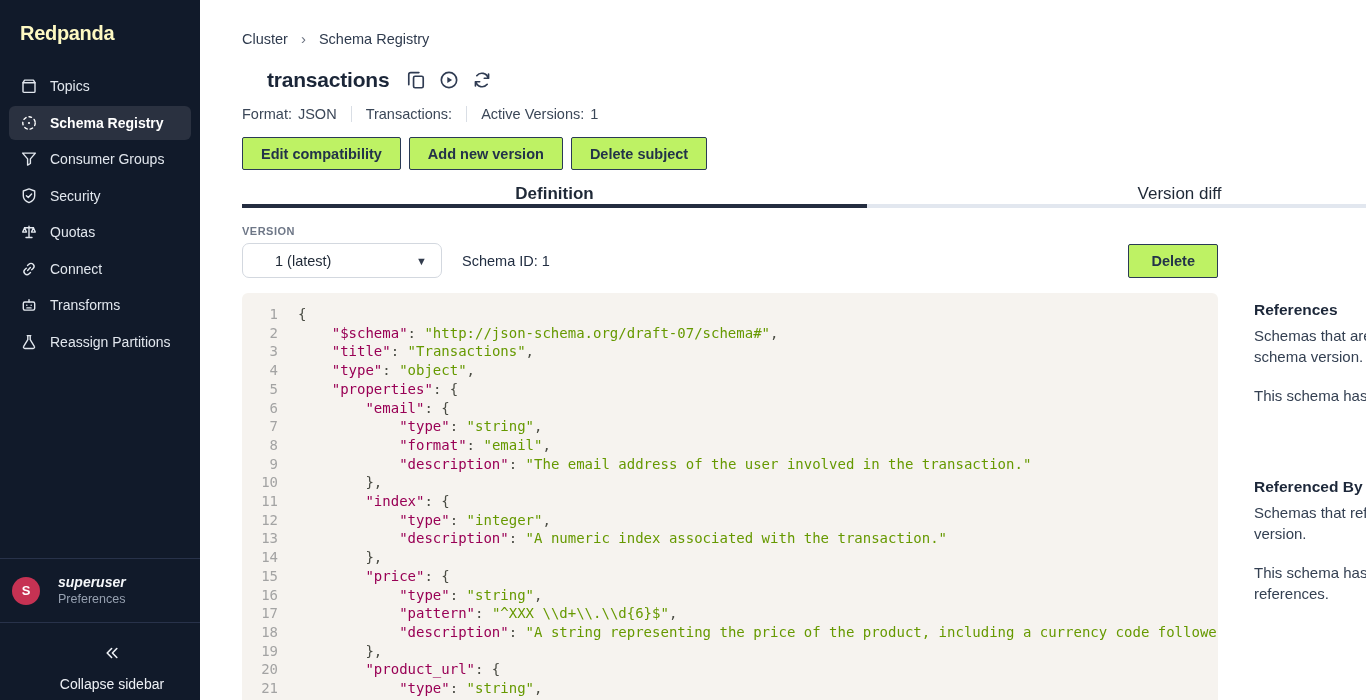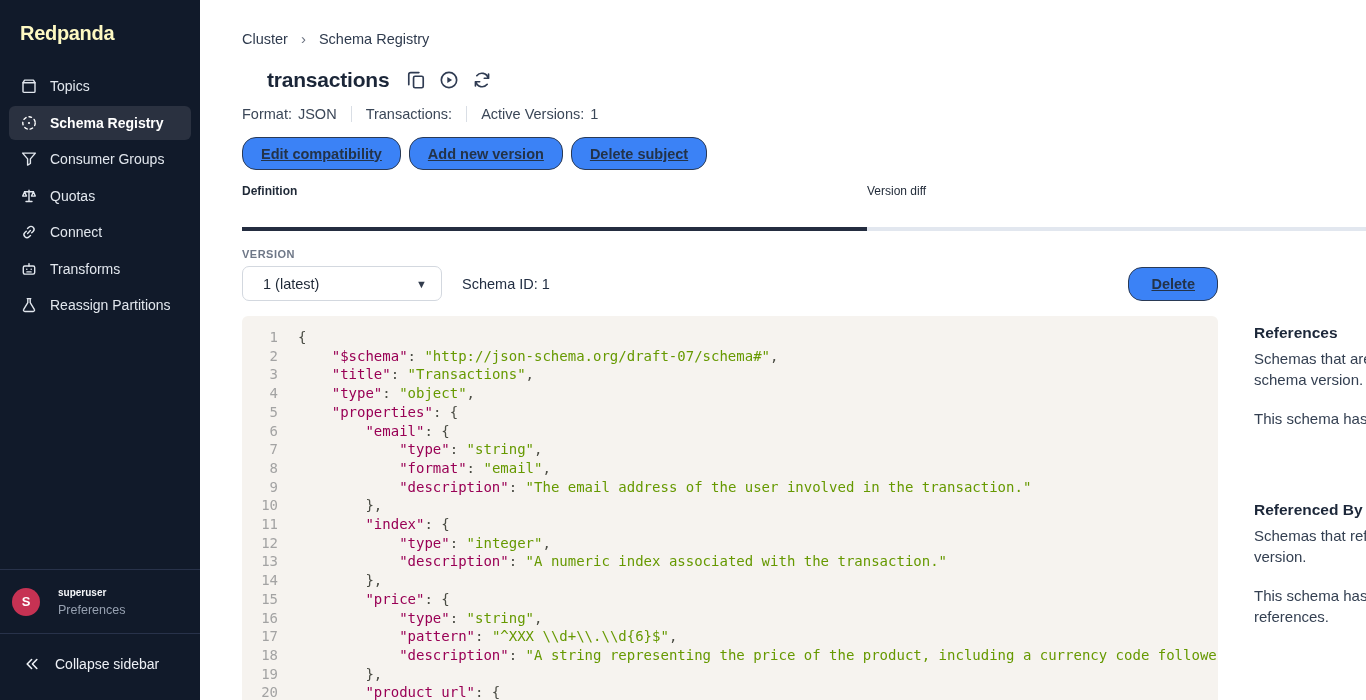--- a/index.html
+++ b/index.html
@@ -13,52 +13,52 @@
   .nav-item { height:34px; margin-bottom:2.5px; display:flex; align-items:center; gap:12px; padding:0 11px;
               border-radius:6px; color:#e2e7ee; font-size:14px; cursor:pointer; }
   .nav-item.active { background:#2a3140; color:#ffffff; font-weight:700; }
   .nav-item .nicon { width:18px; height:18px; display:flex; align-items:center; justify-content:center; }
   .nav-item svg { width:18px; height:18px; stroke:currentColor; fill:none; stroke-width:1.4; stroke-linecap:round; stroke-linejoin:round; }
   .side-bottom { margin-top:auto; }
   .side-div { border-top:1px solid #28324a; }
   .user-row { display:flex; align-items:center; padding:14px 12px; gap:18px; }
   .avatar { width:28px; height:28px; border-radius:50%; background:#c63253; color:#fff; font-size:13px; font-weight:700;
             display:flex; align-items:center; justify-content:center; }
-  .user-name { font-size:10px; font-weight:700; color:#f4f6f9; line-height:18px; }
+  .user-name { font-size:14px; font-weight:700; color:#f4f6f9; line-height:18px;font-style:italic; }
   .user-sub { font-size:12.5px; color:#96a0b0; line-height:17px; }
-  .collapse-row { display:flex; align-items:center; gap:15px; padding:22px 0 28px 24px; color:#eef1f6; font-size:14px; cursor:pointer; }
+  .collapse-row { display:flex; align-items:center; gap:15px; padding:22px 0 8px 24px; color:#eef1f6; font-size:14px; cursor:pointer;flex-direction:column; }
   .collapse-row svg { width:16px; height:16px; stroke:#eef1f6; fill:none; stroke-width:1.6; stroke-linecap:round; stroke-linejoin:round; }
 
   
   .main { flex:1; position:relative; padding-left:42px; }
   .breadcrumb { margin-top:30px; display:flex; align-items:center; gap:13px; font-size:14.5px; color:#2f3b4e; }
   .crumb { cursor:pointer; }
   .crumb-chev { color:#6b7280; font-size:15px; }
   .title-row { margin-top:21px; display:flex; align-items:center; }
   .page-title { font-size:21px; font-weight:700; color:#1b2638; letter-spacing:-0.2px;margin-left:25px; }
   .title-icons { display:flex; align-items:center; gap:13px; margin-left:17px; }
   .tbtn { width:20px; height:20px; cursor:pointer; color:#2f3b52; display:flex; }
   .tbtn svg { width:20px; height:20px; stroke:currentColor; fill:none; stroke-width:1.5; stroke-linecap:round; stroke-linejoin:round; }
   .meta-row { margin-top:14px; display:flex; align-items:center; font-size:14.5px; color:#3b4758; }
   .meta-item { display:flex; gap:6px; }
   .meta-sep { width:1px; height:16px; background:#d9dee5; margin:0 14px; }
   .btn-row { margin-top:15px; display:flex; gap:8px; }
-  .obtn { height:33px; padding:0 18px; background:#3b82f6; border:1px solid #2a3a55; border-radius:14px;
-          font-family:inherit; font-size:14.5px; font-weight:700; color:#233349; cursor:pointer;text-decoration:underline; }
+  .obtn { height:33px; padding:0 18px; background:#bef264; border:1px solid #2a3a55; border-radius:2px;
+          font-family:inherit; font-size:14.5px; font-weight:700; color:#233349; cursor:pointer; }
   .obtn.small { height:34px; padding:0 22px; }
 
   .tabs { margin-top:14px; width:1250px; display:flex; }
-  .tab { width:625px; text-align:left; padding-bottom:29px; font-size:12px; font-weight:500; color:#1f2937;
+  .tab { width:625px; text-align:center; padding-bottom:0; font-size:17px; font-weight:500; color:#1f2937;
          border-bottom:4px solid #e2e7ef; cursor:pointer; }
   .tab.active { border-bottom-color:#242d40; font-weight:600; }
 
   .version-label { margin-top:17px; font-size:11px; font-weight:600; letter-spacing:0.5px; color:#6e7787; }
   .version-row { margin-top:6px; width:976px; display:flex; align-items:center; }
   .select-box { width:200px; height:35px; border:1px solid #d3d8df; border-radius:7px; background:#fff;
-                display:flex; align-items:center; justify-content:space-between; padding:0 14px 0 20px;
+                display:flex; align-items:center; justify-content:space-between; padding:0 14px 0 32px;
                 font-size:14.5px; color:#1e2836; cursor:pointer; }
   .caret { color:#323c4d; font-size:11px; }
   .schema-id { margin-left:20px; font-size:14.5px; color:#222e42; }
   .delete-btn { margin-left:auto; }
 
   .content-row { margin-top:15px; display:flex; }
   .code-block { width:976px; min-width:976px; background:#f6f3ef; border-radius:6px; padding:12px 0;
                 font-family:"DejaVu Sans Mono",monospace; font-size:14px; line-height:18.7px; overflow:hidden; }
   .cl { display:flex; white-space:pre; }
   .ln { width:36px; min-width:36px; text-align:right; color:#a3a3a3; margin-right:20px; user-select:none; }
@@ -95,20 +95,29 @@
         </span>
         <span>Schema Registry</span>
       </div>
       <div class="nav-item">
         <span class="nicon">
           <svg viewBox="0 0 18 18">
             <path d="M2.6 3.1h12.8l-5 5.8v4.6l-2.8 1.6V8.9z"></path>
           </svg>
         </span>
         <span>Consumer Groups</span>
+      </div>
+      <div class="nav-item">
+        <span class="nicon">
+          <svg viewBox="0 0 18 18">
+            <path d="M9 1.9 14.7 4v4.8c0 3.6-2.4 5.6-5.7 6.8-3.3-1.2-5.7-3.2-5.7-6.8V4z"></path>
+            <path d="m6.4 8.7 1.9 1.9 3.3-3.5"></path>
+          </svg>
+        </span>
+        <span>Security</span>
       </div>
       <div class="nav-item">
         <span class="nicon">
           <svg viewBox="0 0 18 18">
             <path d="M9 3.2v11.3M6 14.5h6M4.6 4.7h8.8"></path>
             <path d="M4.6 4.7 2.7 9.1h3.8zM13.4 4.7l-1.9 4.4h3.8z"></path>
           </svg>
         </span>
         <span>Quotas</span>
       </div>

